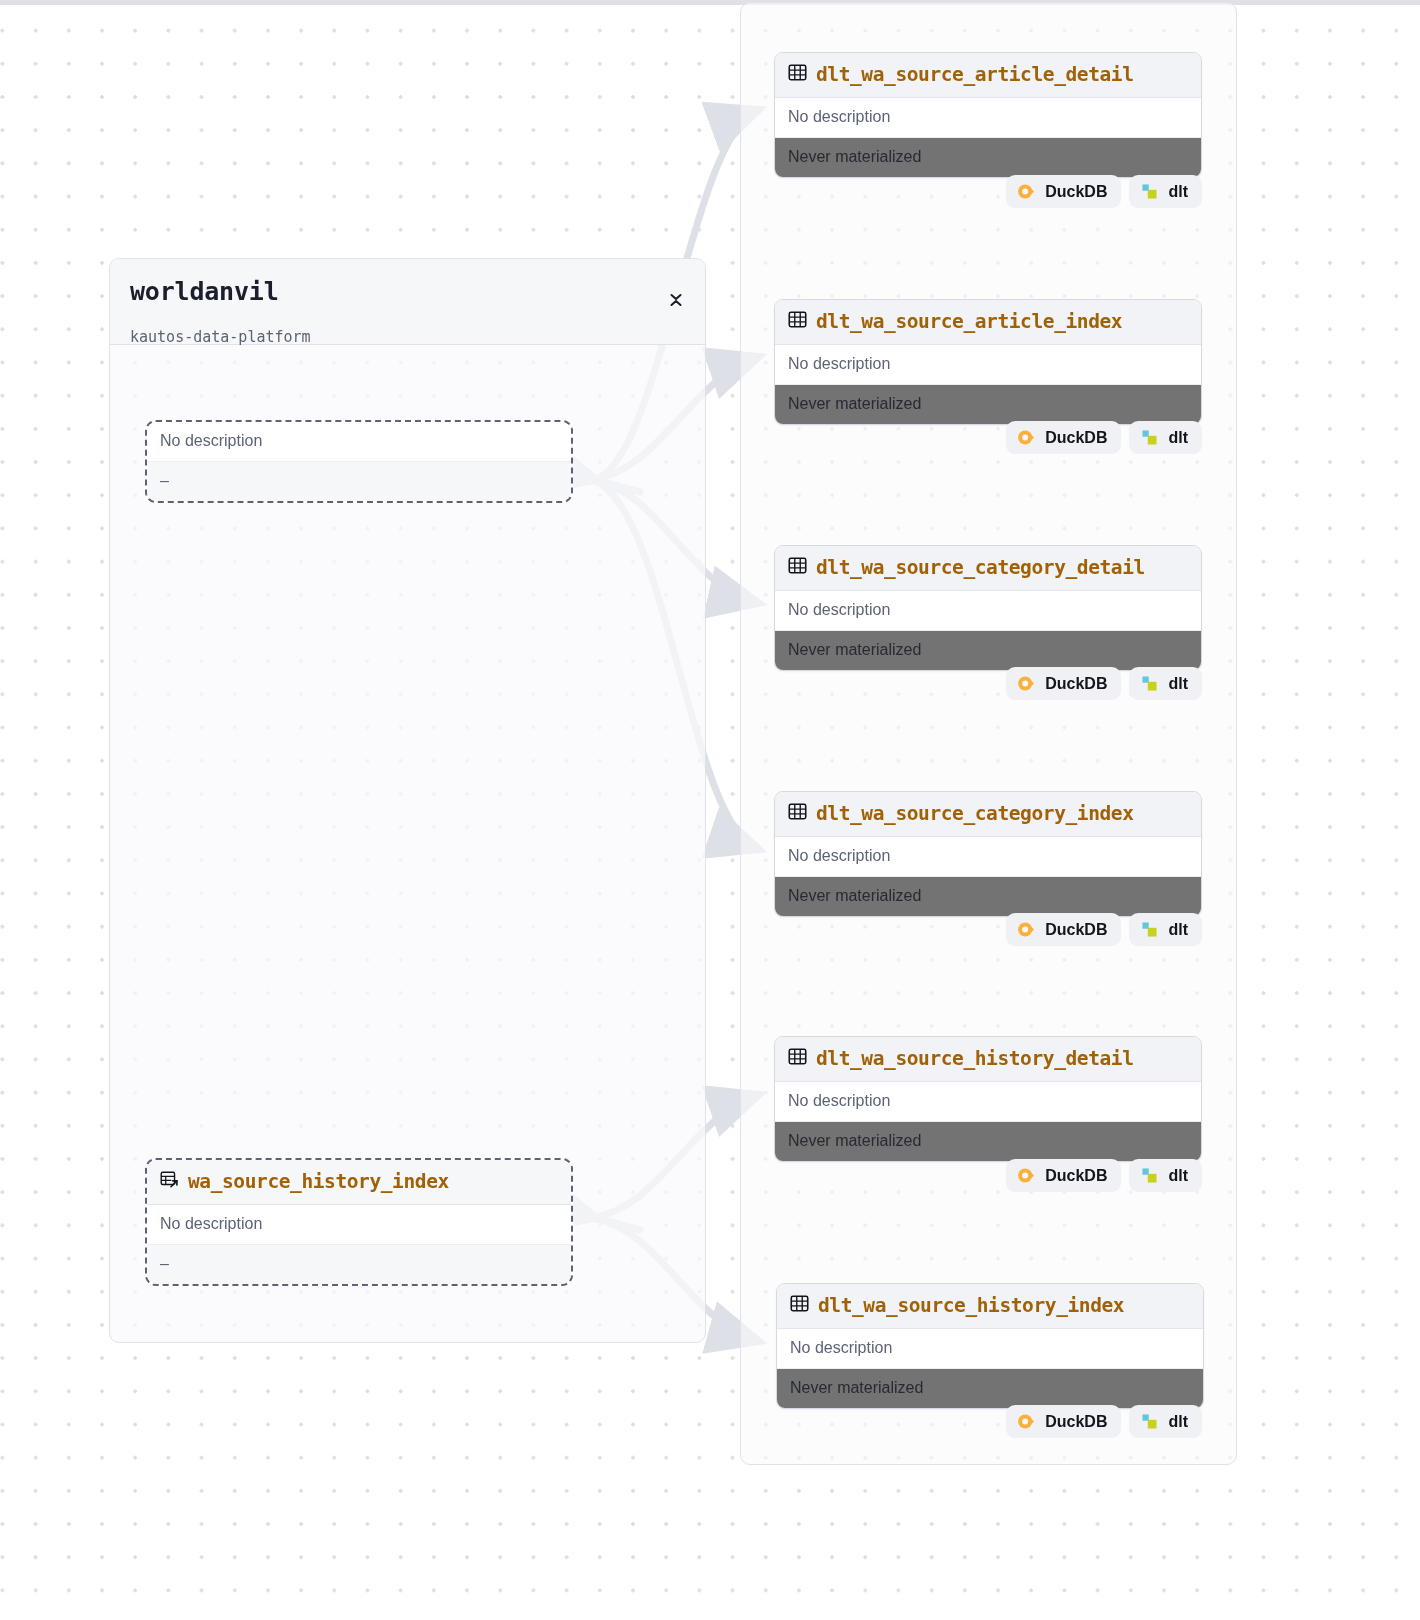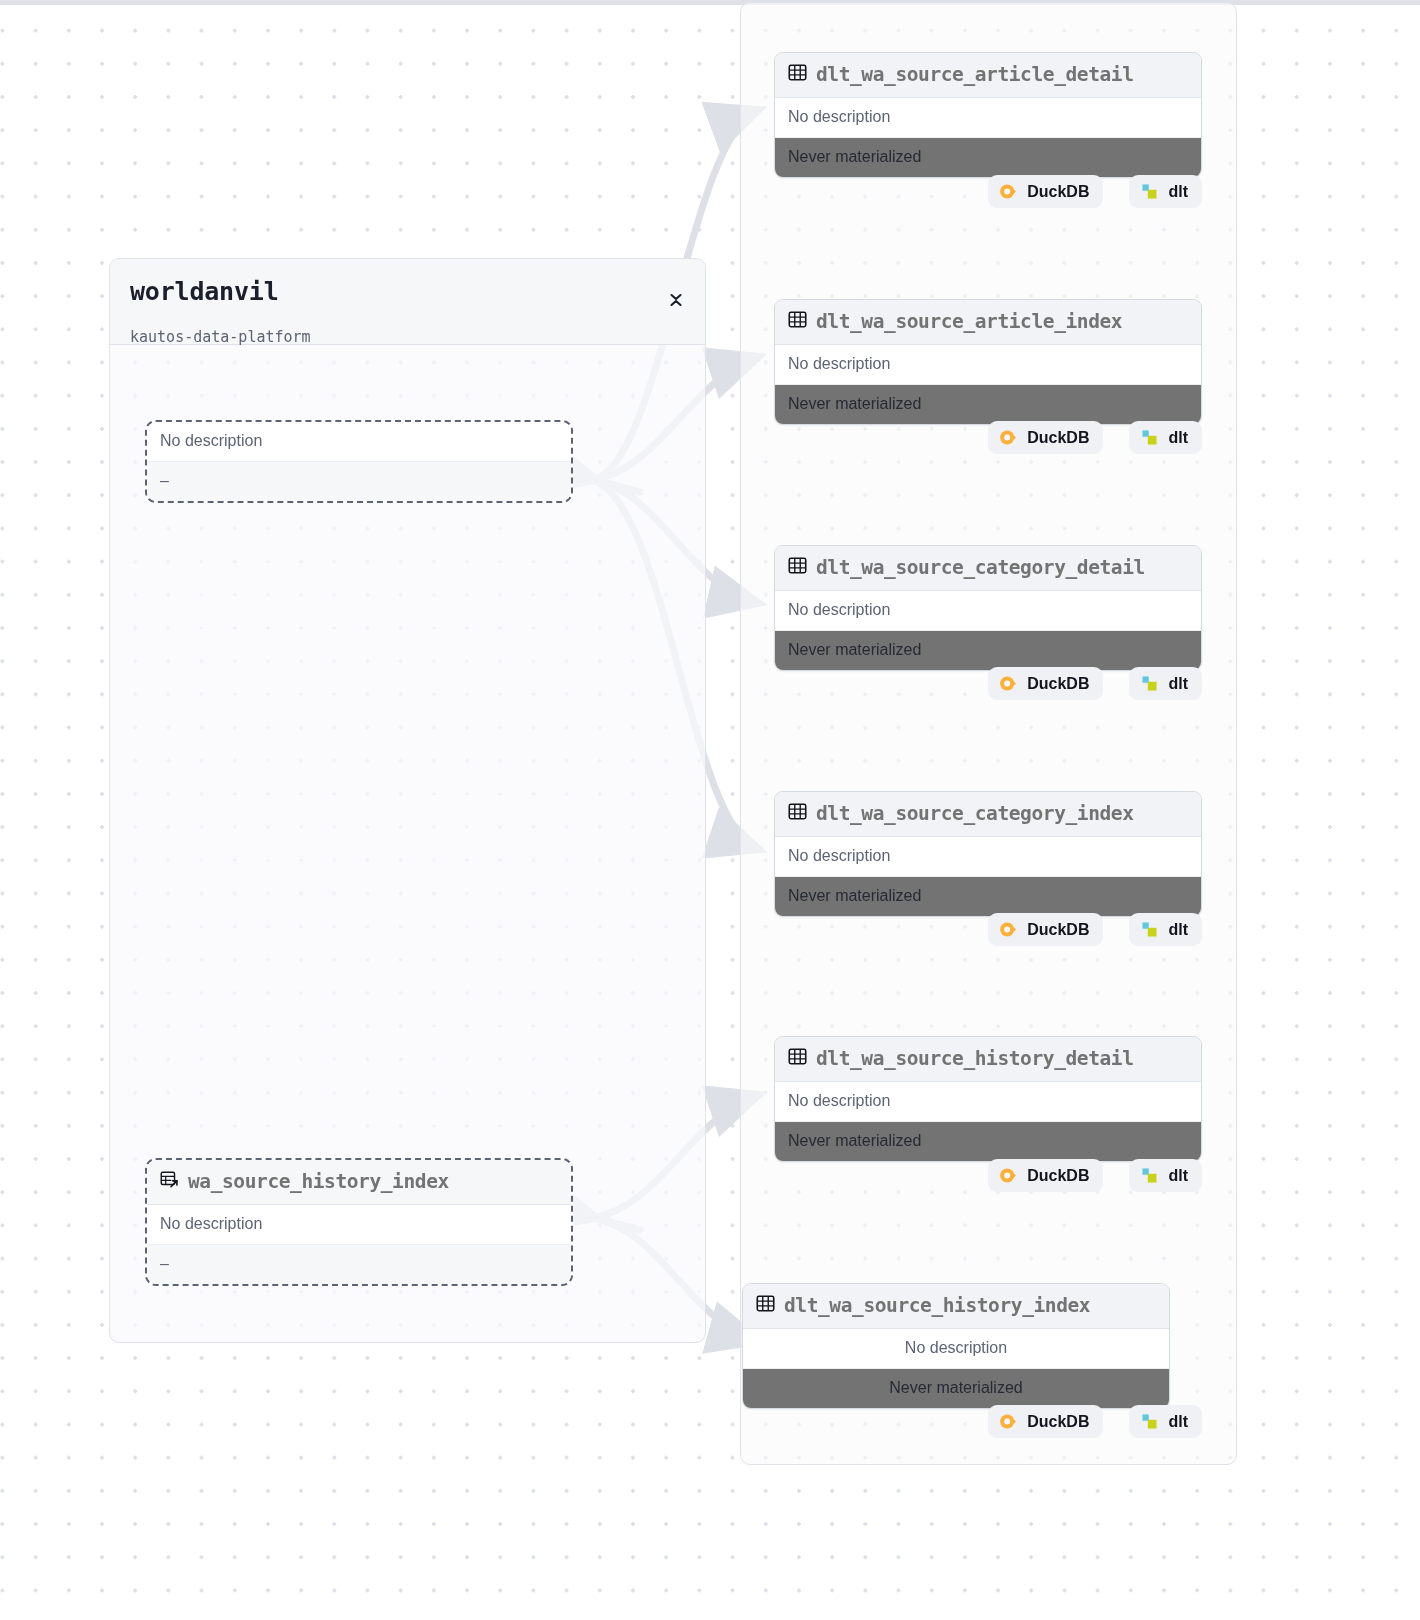--- a/index.html
+++ b/index.html
@@ -102,21 +102,21 @@
     padding: 10px 13px 11px 13px;
     display: flex; align-items: center; gap: 9px;
     border-bottom: 1px solid #e3e6ec;
   }
   .node.dashed .node-header {
     background: #f6f7f9;
   }
   .node-title {
     font-family: "DejaVu Sans Mono", monospace;
     font-size: 19.5px; font-weight: 700;
-    color: #737373;
+    color: #a16207;
     letter-spacing: -0.4px;
     white-space: nowrap;
   }
   .node-desc {
     background: #ffffff;
     padding: 10px 13px 11px 13px;
     font-size: 16px;
     color: #5b6374;
     border-bottom: 1px solid #eceef2;
   }
@@ -127,21 +127,21 @@
     color: #262a33;
   }
   .node.dashed .node-status {
     background: #f6f7f9;
     color: #5b6374;
   }
 
   
   .badge-row {
     position: absolute;
-    display: flex; gap: 26px;
+    display: flex; gap: 8px;
     justify-content: flex-end;
     width: 428px;
   }
   .badge {
     display: inline-flex; align-items: center; gap: 9px;
     background: #f0f1f4;
     border-radius: 9px;
     padding: 7px 14px 7px 11px;
     font-size: 16px; font-weight: 700;
     color: #12151d;
@@ -405,21 +405,21 @@
       <span class="badge-icon">
         <svg width="19" height="19" viewBox="0 0 20 20">
           <rect x="2.6" y="2.6" width="6.6" height="6.6" fill="#62c7dd"></rect>
           <rect x="8.2" y="8.2" width="9.2" height="9.2" fill="#c8d21a"></rect>
         </svg>
       </span>
       <span>dlt</span>
     </div>
   </div>
 
-  <div class="node solid" style="left:742px; top:1283px;text-align:center;">
+  <div class="node solid" style="left:776px; top:1283px;">
     <div class="node-header">
       <span class="node-icon">
         <svg width="19" height="19" viewBox="0 0 18 18">
           <rect x="1.2" y="2.2" width="15.6" height="13.6" rx="1.6" fill="none" stroke="#12151d" stroke-width="1.5"></rect>
           <line x1="1.2" y1="6.7" x2="16.8" y2="6.7" stroke="#12151d" stroke-width="1.3"></line>
           <line x1="1.2" y1="11.3" x2="16.8" y2="11.3" stroke="#12151d" stroke-width="1.3"></line>
           <line x1="6.4" y1="2.2" x2="6.4" y2="15.8" stroke="#12151d" stroke-width="1.3"></line>
           <line x1="11.6" y1="2.2" x2="11.6" y2="15.8" stroke="#12151d" stroke-width="1.3"></line>
         </svg>
       </span>

